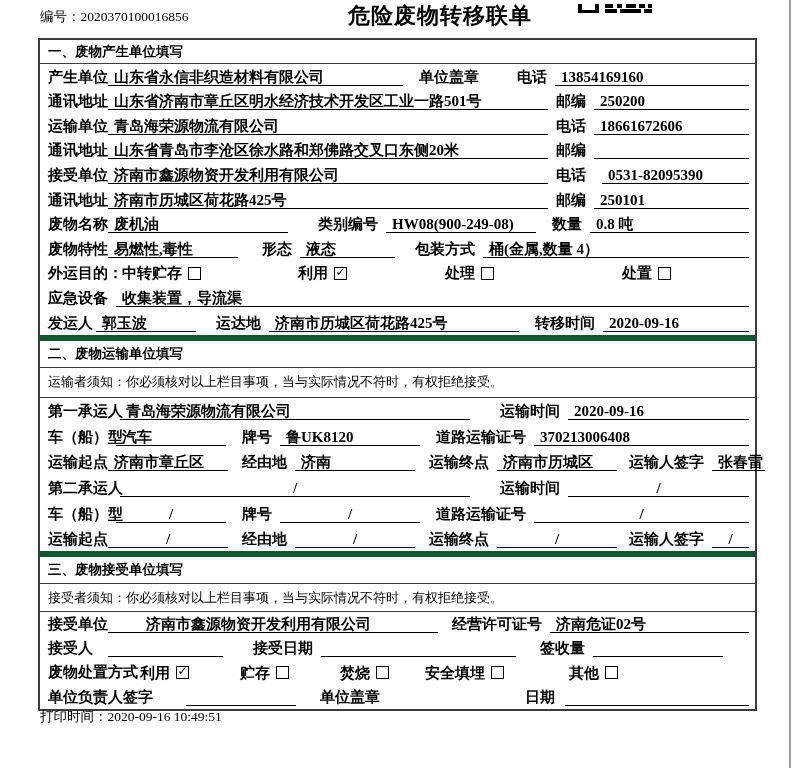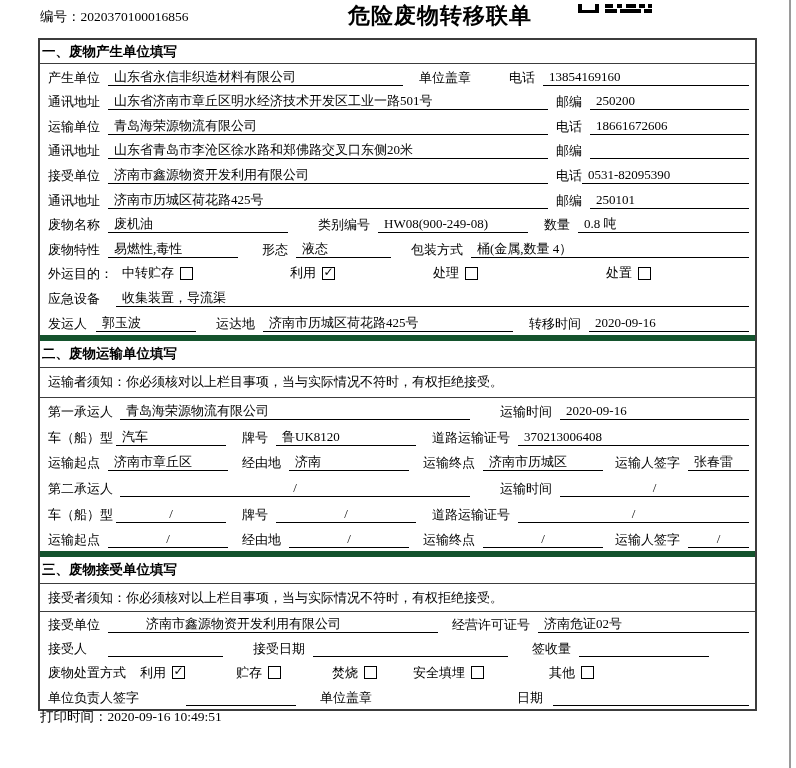--- a/index.html
+++ b/index.html
@@ -7,25 +7,25 @@
        font-family:"Liberation Serif","DejaVu Serif",serif;color:#000;}
   .page-edge{position:absolute;left:789px;top:0;width:2px;height:768px;background:#9a9a9a;}
   .doc-number{position:absolute;left:40px;top:8px;font-size:13.5px;white-space:nowrap;}
   .doc-title{position:absolute;left:0;top:1px;width:880px;text-align:center;
              font-family:"Liberation Sans","DejaVu Sans",sans-serif;
              font-weight:bold;font-size:22px;letter-spacing:1px;}
   .qr{position:absolute;left:578px;top:0;}
   .form{position:absolute;left:38px;top:38px;width:719px;border:2px solid #3c3c3c;
         box-sizing:border-box;background:#fff;}
   .sec{font-family:"Liberation Sans","DejaVu Sans",sans-serif;font-weight:bold;
-       font-size:13.5px;padding:0 2px;border-bottom:1px solid #3c3c3c;
+       font-size:13.5px;padding:0 8px;border-bottom:1px solid #3c3c3c;
        display:flex;align-items:center;height:23px;}
   .sec.bt{border-top:6px solid #14532d;height:26px;}
   .row{display:flex;align-items:flex-end;height:24.6px;padding:0 6px 3px 8px;
-       box-sizing:border-box;font-size:13px;}
+       box-sizing:border-box;font-size:15px;font-weight:bold;}
   .row.h2{height:25.6px;}
   .row.h3{height:24.2px;}
   .row.center-v{align-items:center;padding-bottom:0;}
   .notice{display:flex;align-items:center;height:30px;padding:0 8px;font-size:13px;
           border-bottom:1px solid #3c3c3c;box-sizing:border-box;}
   .notice.n3{height:28px;font-family:Liberation Mono, monospace;}
   .lb{white-space:nowrap;line-height:17px;flex:none;}
   .u{border-bottom:1px solid #000;line-height:16px;height:17px;box-sizing:border-box;
      padding:0 2px 0 6px;white-space:nowrap;flex:none;}
   .u.grow{flex:1;}
@@ -95,21 +95,21 @@
     <span class="lb" style="width:60px">通讯地址</span>
     <span class="u" style="width:440px">山东省青岛市李沧区徐水路和郑佛路交叉口东侧20米</span>
     <span class="lb" style="margin-left:8px">邮编</span>
     <span class="u grow" style="margin-left:8px"></span>
   </div>
 
   <div class="row">
     <span class="lb" style="width:60px">接受单位</span>
     <span class="u" style="width:440px">济南市鑫源物资开发利用有限公司</span>
     <span class="lb" style="margin-left:8px">电话</span>
-    <span class="u grow" style="margin-left:0">0531-82095390</span>
+    <span class="u grow" style="margin-left:16px">0531-82095390</span>
   </div>
 
   <div class="row">
     <span class="lb" style="width:60px">通讯地址</span>
     <span class="u" style="width:440px">济南市历城区荷花路425号</span>
     <span class="lb" style="margin-left:8px">邮编</span>
     <span class="u grow" style="margin-left:8px">250101</span>
   </div>
 
   <div class="row">

